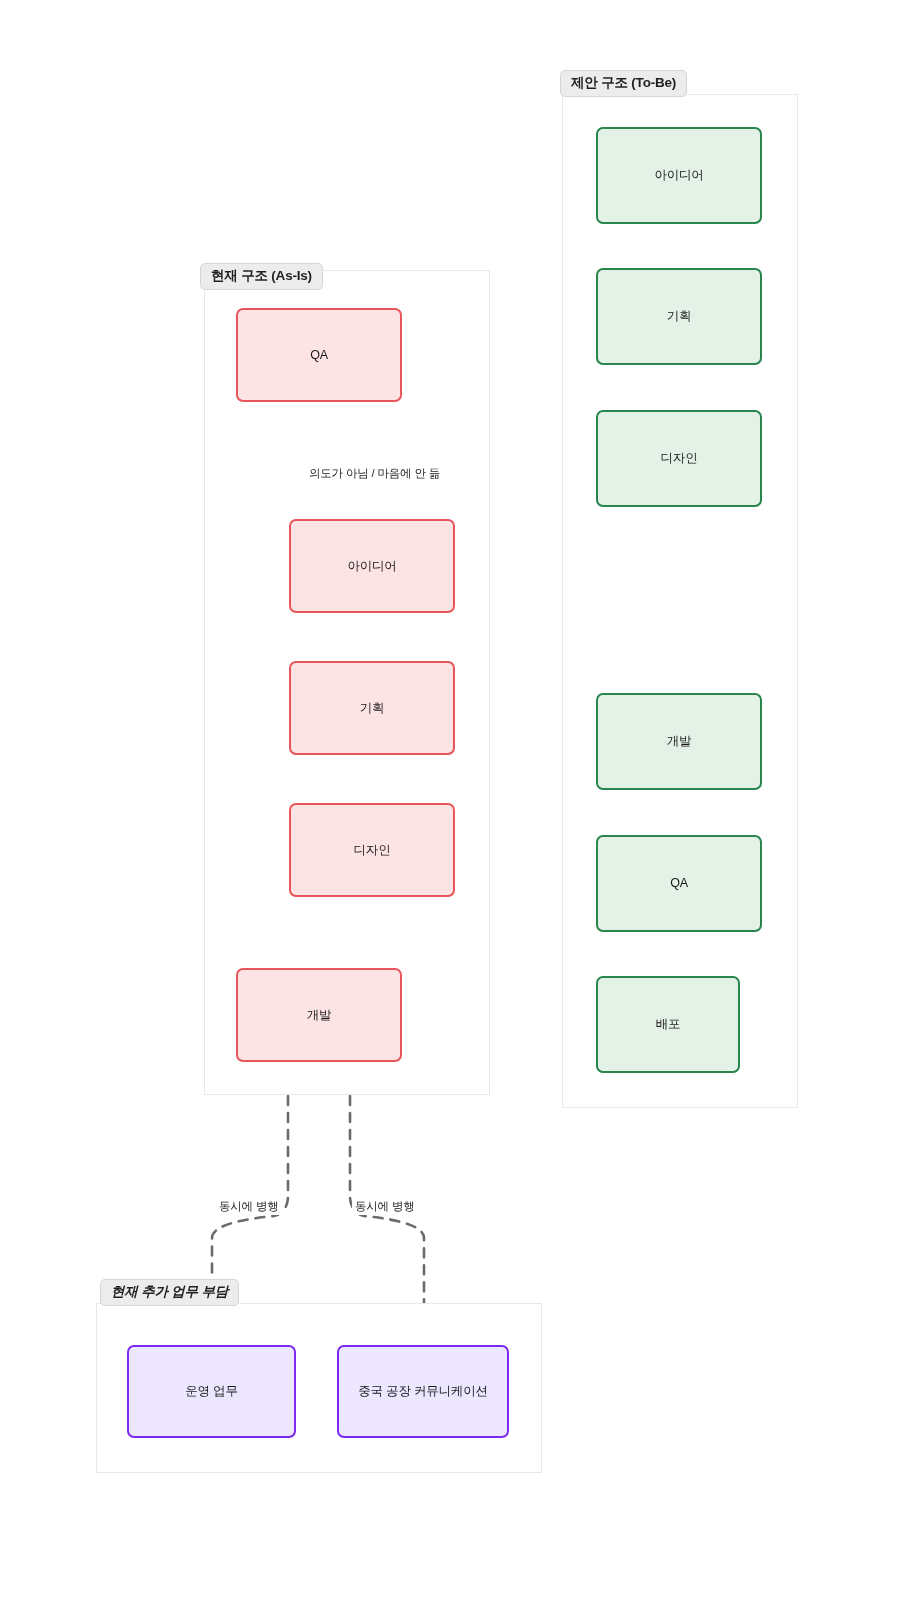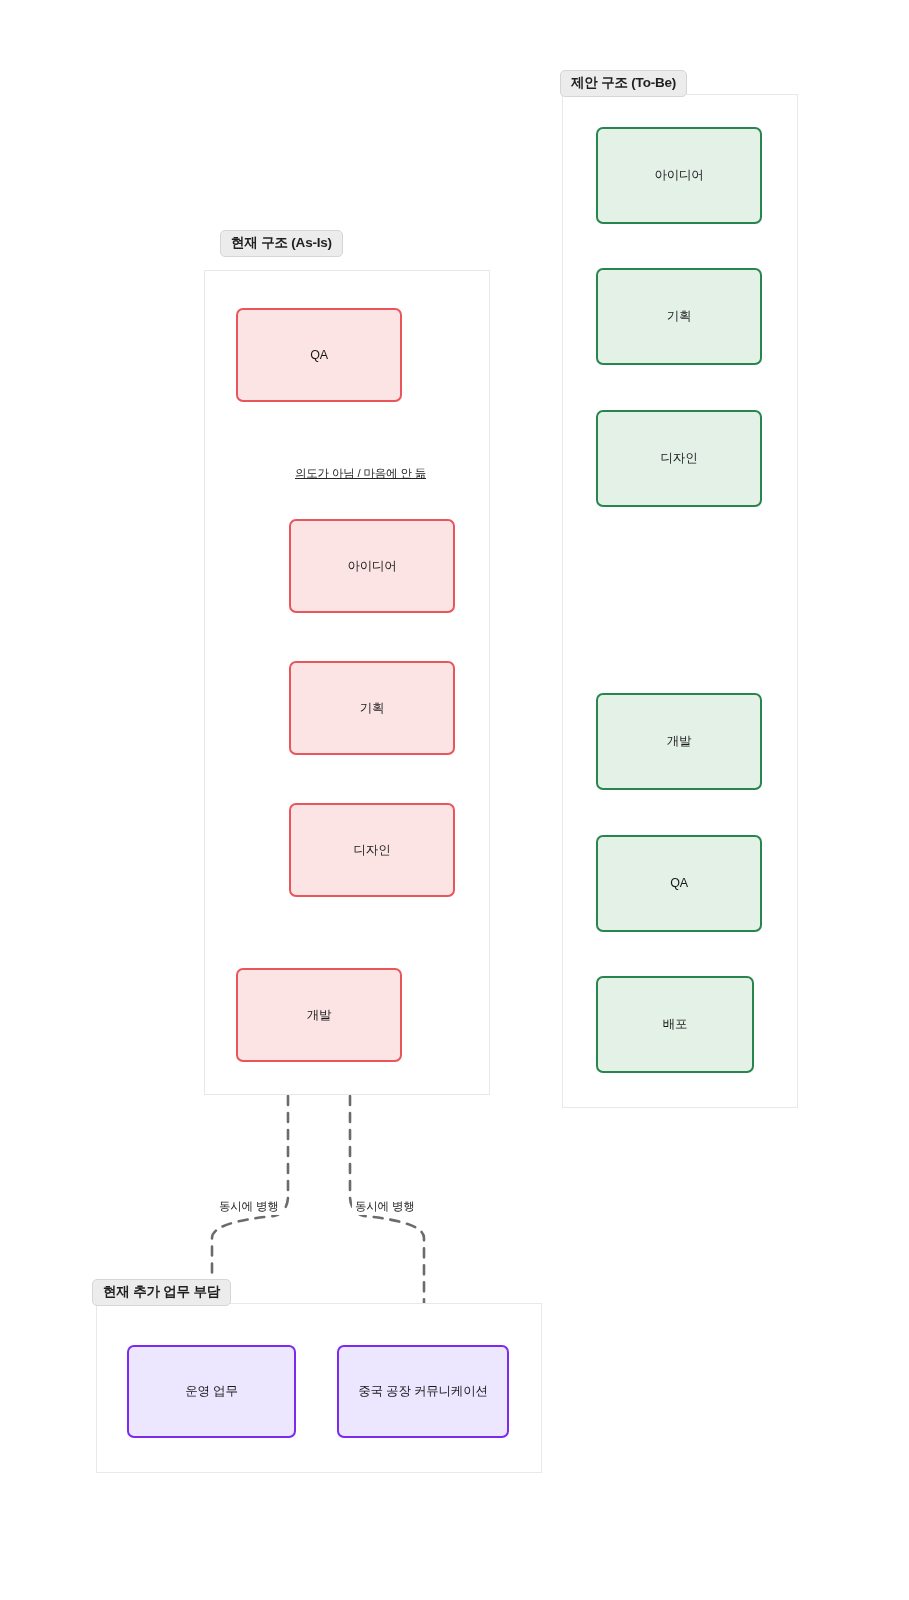--- a/index.html
+++ b/index.html
@@ -146,47 +146,47 @@
   </div>
   <div class="node green" style="left:596px; top:410px; width:166px; height:97px;">
     <span>디자인</span>
   </div>
   <div class="node green" style="left:596px; top:693px; width:166px; height:97px;">
     <span>개발</span>
   </div>
   <div class="node green" style="left:596px; top:835px; width:166px; height:97px;">
     <span>QA</span>
   </div>
-  <div class="node green" style="left:596px; top:976px; width:158px; height:97px;">
+  <div class="node green" style="left:596px; top:976px; width:144px; height:97px;">
     <span>배포</span>
   </div>
 
   <div class="subgraph" style="left:204px; top:270px; width:286px; height:825px;"></div>
-  <div class="subgraph-label" style="left:200px; top:230px;margin-left:20px;">현재 구조 (As-Is)</div>
+  <div class="subgraph-label" style="left:200px; top:263px;">현재 구조 (As-Is)</div>
 
   <div class="node red" style="left:236px; top:308px; width:166px; height:94px;">
     <span>QA</span>
   </div>
   <div class="node red" style="left:289px; top:519px; width:166px; height:94px;">
     <span>아이디어</span>
   </div>
   <div class="node red" style="left:289px; top:661px; width:166px; height:94px;">
     <span>기획</span>
   </div>
   <div class="node red" style="left:289px; top:803px; width:166px; height:94px;">
     <span>디자인</span>
   </div>
   <div class="node red" style="left:236px; top:968px; width:166px; height:94px;">
     <span>개발</span>
   </div>
 
-  <div class="edge-label" style="left:292px; top:466px;text-decoration:underline;">의도가 아님 / 마음에 안 듦</div>
+  <div class="edge-label" style="left:306px; top:466px;">의도가 아님 / 마음에 안 듦</div>
 
   <div class="subgraph" style="left:96px; top:1303px; width:446px; height:170px;"></div>
-  <div class="subgraph-label" style="left:92px; top:1279px;">현재 추가 업무 부담</div>
+  <div class="subgraph-label" style="left:100px; top:1279px;font-style:italic;">현재 추가 업무 부담</div>
 
   <div class="node purple" style="left:127px; top:1345px; width:169px; height:93px;border-radius:7px;">
     <span>운영 업무</span>
   </div>
   <div class="node purple" style="left:337px; top:1345px; width:172px; height:93px;">
     <span>중국 공장 커뮤니케이션</span>
   </div>
 
   <div class="edge-label" style="left:216px; top:1199px;">동시에 병행</div>
   <div class="edge-label" style="left:352px; top:1199px;">동시에 병행</div>

